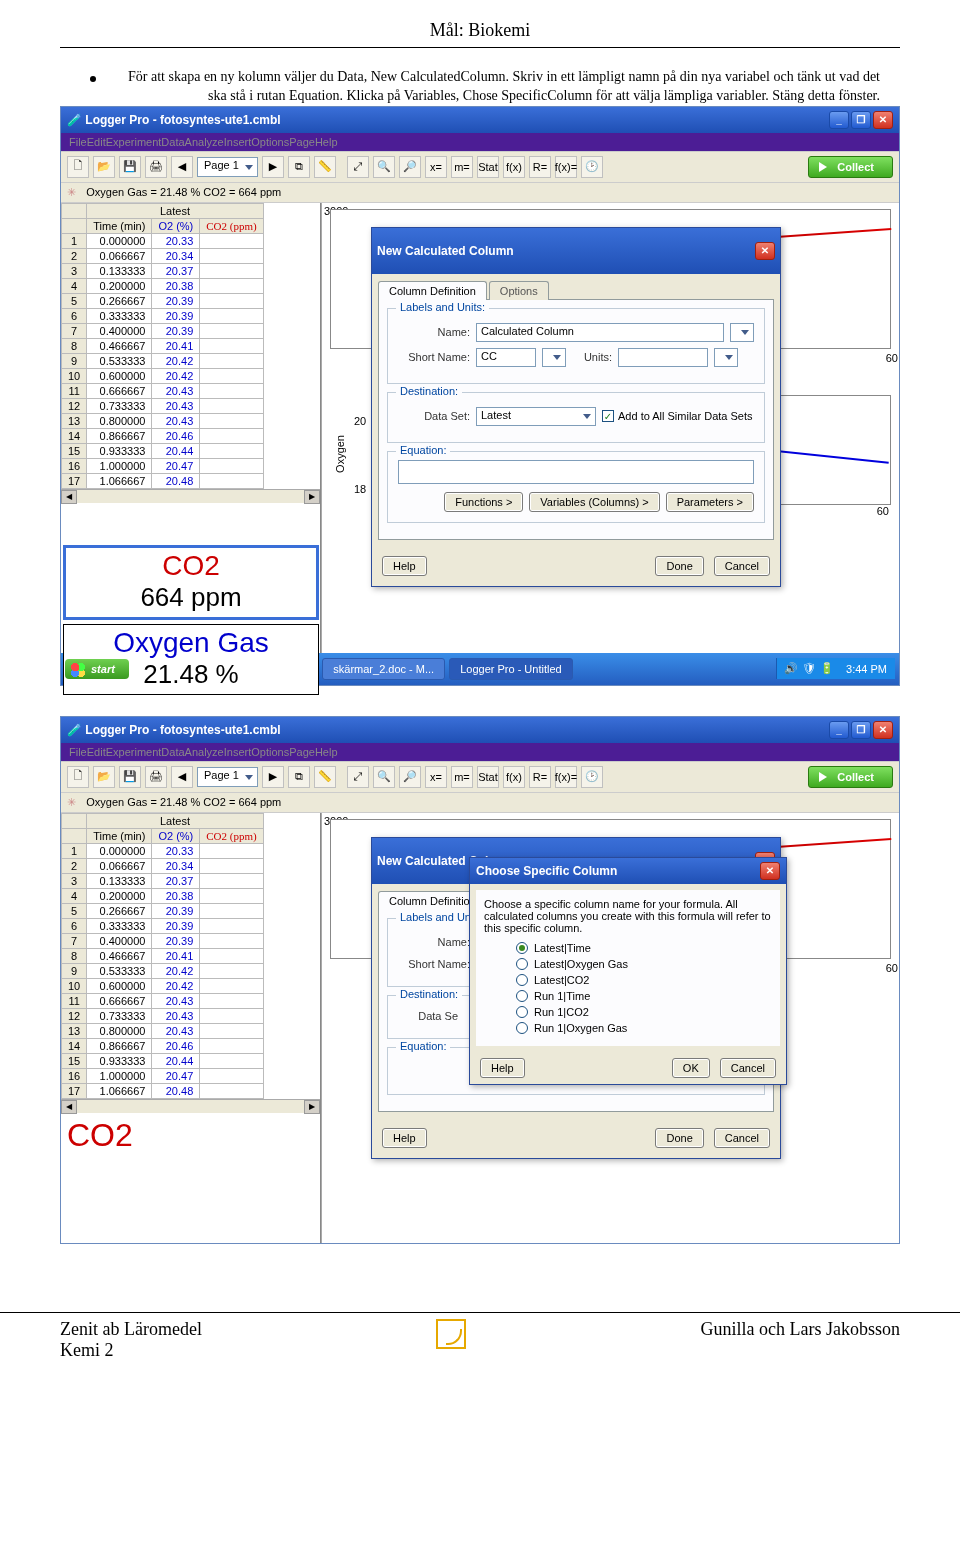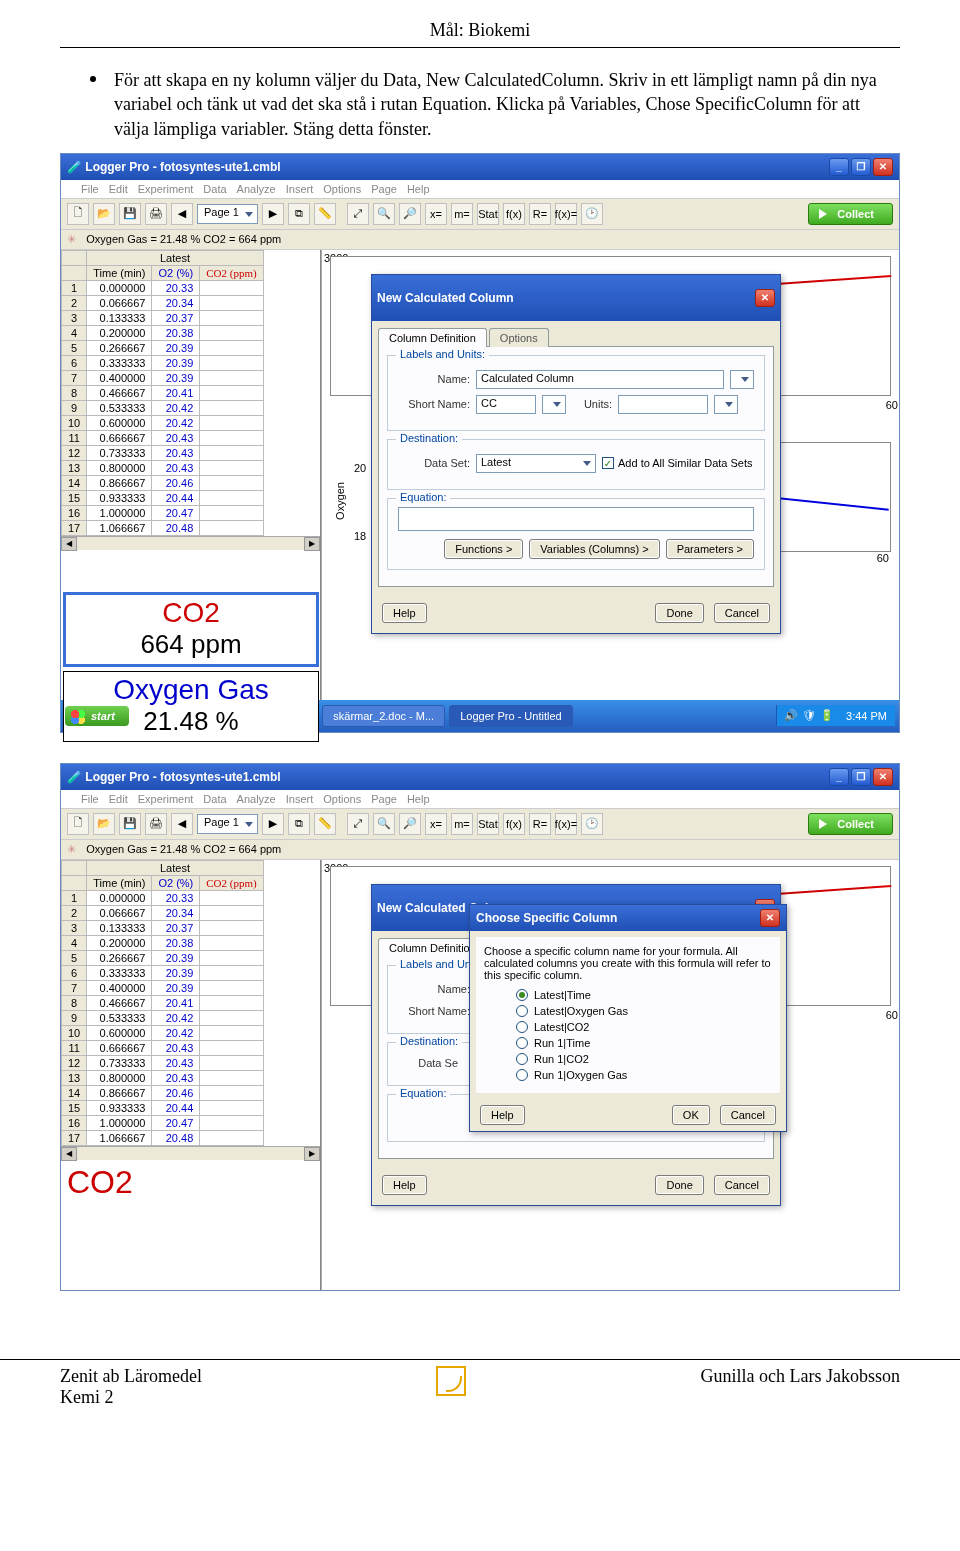--- a/index.html
+++ b/index.html
@@ -17,23 +17,24 @@
     text-align: center;
     font-size: 18px;
     margin-bottom: 6px;
   }
   .header-rule {
     border-top: 1px solid #000;
     margin-bottom: 20px;
   }
   .bullet-block {
     display: flex;
-    margin: 0 20px 12px 30px;
-    font-size: 18px;
+    margin: 0 20px 0 30px;
+    font-size: 14px;
     line-height: 1.35;
+    text-align: right;
   }
   .bullet-dot {
     width: 6px; height: 6px; background:#000; border-radius:50%;
     margin-top: 8px; margin-right: 18px; flex-shrink:0;
   }
   
   .app-window {
     border: 1px solid #6a8bbf;
     font-family: Tahoma, Arial, sans-serif;
     font-size: 11px;
@@ -53,24 +54,24 @@
   .winbtn {
     width: 20px; height: 18px;
     background: linear-gradient(#6a9bf0,#225ad0);
     border: 1px solid #1a4aa8;
     border-radius: 3px;
     color:#fff; display:flex; align-items:center; justify-content:center;
     margin-left:2px; font-size:10px;
   }
   .winbtn.close { background: linear-gradient(#f08070,#d03020); border-color:#a02010; }
   .menubar {
-    background:#ffffff;
+    background:#4c1d95;
     color:#888;
-    padding: 3px 20px;
-    display:flex; gap:10px;
+    padding: 3px 8px;
+    display:flex; 
     border-bottom:1px solid #ccc;
   }
   .toolbar {
     background:#ece9d8;
     padding:4px 6px;
     display:flex; align-items:center; gap:4px;
     border-bottom:1px solid #ccc;
   }
   .tbtn {
     width:22px;height:22px; border:1px solid #c0c0c0; background:#f5f3ea;

